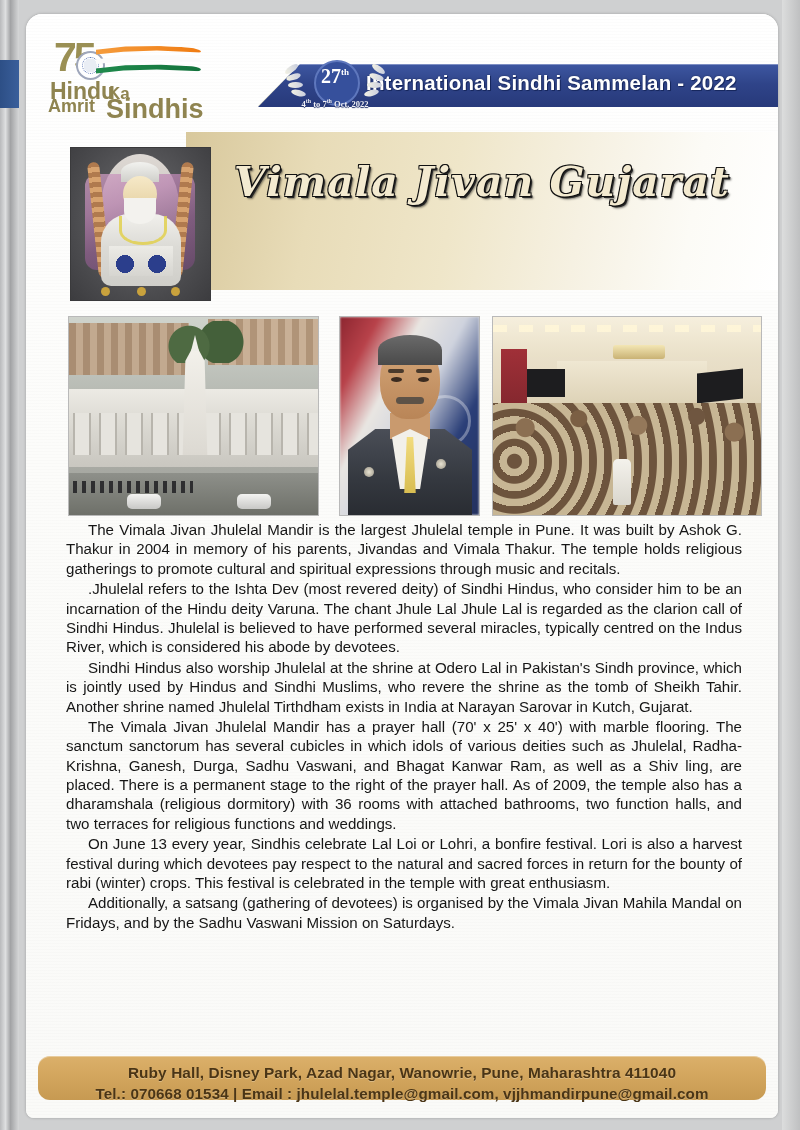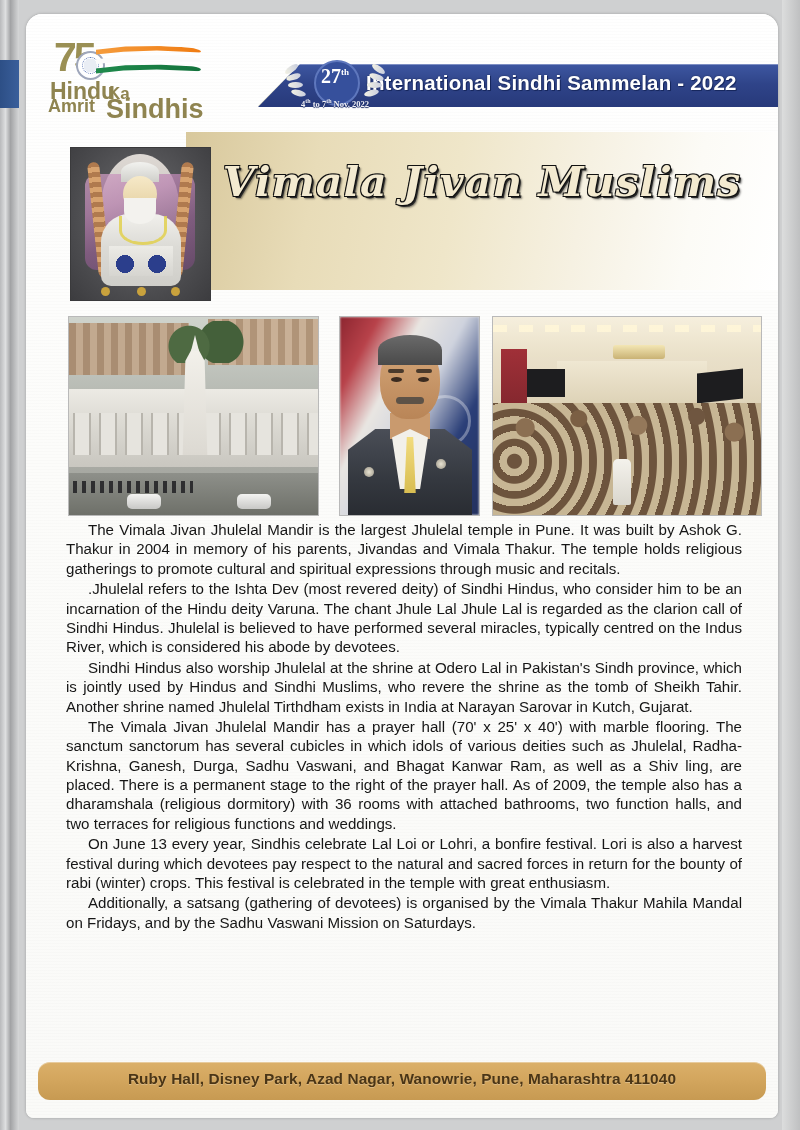--- a/index.html
+++ b/index.html
@@ -224,21 +224,21 @@
   .body-text{position:absolute;left:40px;top:506px;width:676px;}
   .body-text p{
     margin:0 0 1px 0;
     font-family:"Liberation Sans",sans-serif;
     font-size:15.1px;line-height:1.285;color:#161616;
     text-align:justify;text-indent:22px;
     -webkit-hyphens:none;hyphens:none;
   }
 
   
-  .footer{position:absolute;left:12px;bottom:18px;width:728px;height:38px;
+  .footer{position:absolute;left:12px;bottom:18px;width:728px;height:44px;
     background:linear-gradient(180deg,#dbb06a 0%,#d4a75f 40%,#c79a52 100%);
     border-radius:12px;box-shadow:inset 0 1px 0 rgba(255,255,255,.35);}
   .footer .ln{position:absolute;left:0;width:728px;text-align:center;
     color:#4a3516;font-weight:bold;font-size:15.4px;letter-spacing:.1px;
     text-shadow:0 1px 0 rgba(255,255,255,.25);white-space:nowrap;}
   .footer .ln1{top:8px;}
   .footer .ln2{top:29px;font-size:15.2px;}
 </style>
 </head>
 <body>
@@ -284,28 +284,28 @@
           <div class="leaf" style="right:0;top:4px;transform:rotate(34deg)"></div>
           <div class="leaf" style="right:2px;top:12px;transform:rotate(18deg)"></div>
           <div class="leaf" style="right:4px;top:20px;transform:rotate(2deg)"></div>
           <div class="leaf" style="right:7px;top:28px;transform:rotate(-14deg)"></div>
         </div>
         <div class="circ"></div>
         <div class="num"><span>27</span><span class="sup">th</span></div>
         <div class="dates"><span>4</span><sup>th</sup>
              <span>to</span>
              <span>7</span><sup>th</sup>
-             <span>Nov. 2022</span></div>
+             <span>Oct. 2022</span></div>
       </div>
     </div>
   </div>
 
   <div class="titleband">
     <div class="title-txt">
-      <span>Vimala Jivan Muslims</span>
+      <span>Vimala Jivan Gujarat</span>
     </div>
   </div>
 
   <div class="idol">
     <div class="bg"></div>
     <div class="arch"></div>
     <div class="drape"></div>
     <div class="garl l"></div>
     <div class="garl r"></div>
     <div class="body"></div>
@@ -367,20 +367,21 @@
       <div class="whiteman"></div>
     </div>
   </div>
 
   <div class="body-text">
     <p>The Vimala Jivan Jhulelal Mandir is the largest Jhulelal temple in Pune. It was built by Ashok G. Thakur in 2004 in memory of his parents, Jivandas and Vimala Thakur. The temple holds religious gatherings to promote cultural and spiritual expressions through music and recitals.</p>
     <p>.Jhulelal refers to the Ishta Dev (most revered deity) of Sindhi Hindus, who consider him to be an incarnation of the Hindu deity Varuna. The chant Jhule Lal Jhule Lal is regarded as the clarion call of Sindhi Hindus. Jhulelal is believed to have performed several miracles, typically centred on the Indus River, which is considered his abode by devotees.</p>
     <p>Sindhi Hindus also worship Jhulelal at the shrine at Odero Lal in Pakistan's Sindh province, which is jointly used by Hindus and Sindhi Muslims, who revere the shrine as the tomb of Sheikh Tahir. Another shrine named Jhulelal Tirthdham exists in India at Narayan Sarovar in Kutch, Gujarat.</p>
     <p>The Vimala Jivan Jhulelal Mandir has a prayer hall (70' x 25' x 40') with marble flooring. The sanctum sanctorum has several cubicles in which idols of various deities such as Jhulelal, Radha-Krishna, Ganesh, Durga, Sadhu Vaswani, and Bhagat Kanwar Ram, as well as a Shiv ling, are placed. There is a permanent stage to the right of the prayer hall. As of 2009, the temple also has a dharamshala (religious dormitory) with 36 rooms with attached bathrooms, two function halls, and two terraces for religious functions and weddings.</p>
     <p>On June 13 every year, Sindhis celebrate Lal Loi or Lohri, a bonfire festival. Lori is also a harvest festival during which devotees pay respect to the natural and sacred forces in return for the bounty of rabi (winter) crops. This festival is celebrated in the temple with great enthusiasm.</p>
-    <p>Additionally, a satsang (gathering of devotees) is organised by the Vimala Thakur Mahila Mandal on Fridays, and by the Sadhu Vaswani Mission on Saturdays.</p>
+    <p>Additionally, a satsang (gathering of devotees) is organised by the Vimala Jivan Mahila Mandal on Fridays, and by the Sadhu Vaswani Mission on Saturdays.</p>
   </div>
 
   <div class="footer">
     <div class="ln ln1">Ruby Hall, Disney Park, Azad Nagar, Wanowrie, Pune, Maharashtra 411040</div>
+    <div class="ln ln2">Tel.: 070668 01534  |  Email : jhulelal.temple@gmail.com, vjjhmandirpune@gmail.com</div>
   </div>
 
 </div>
 
 </body></html>

